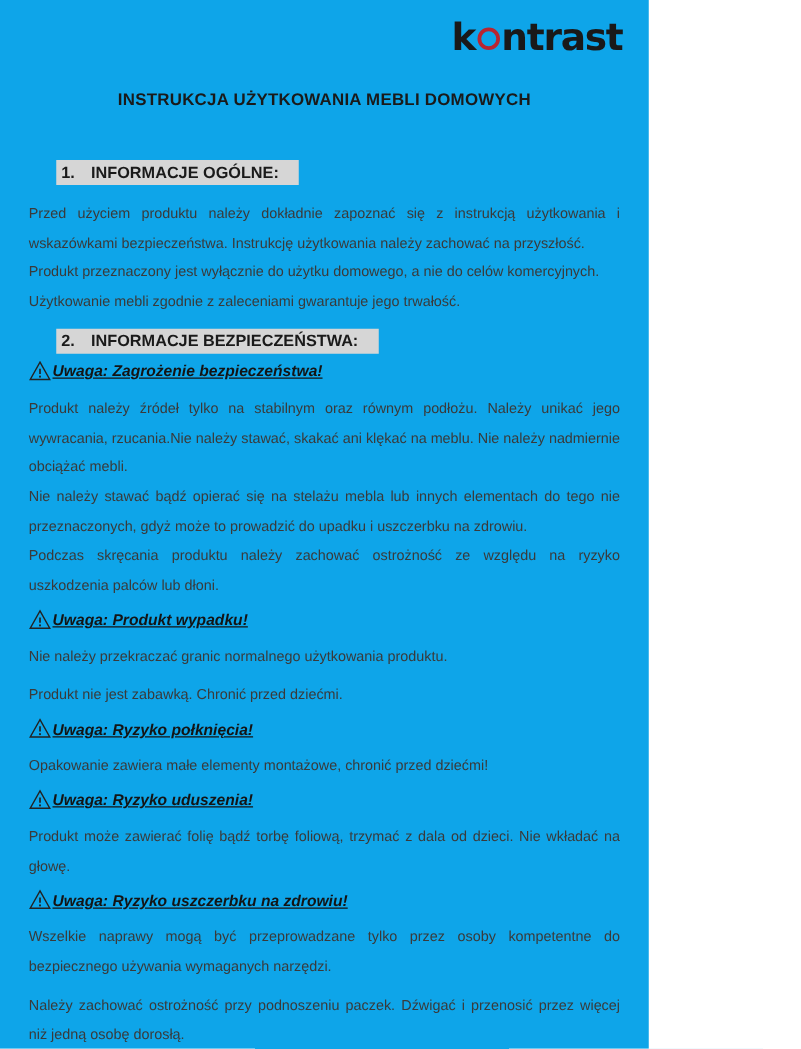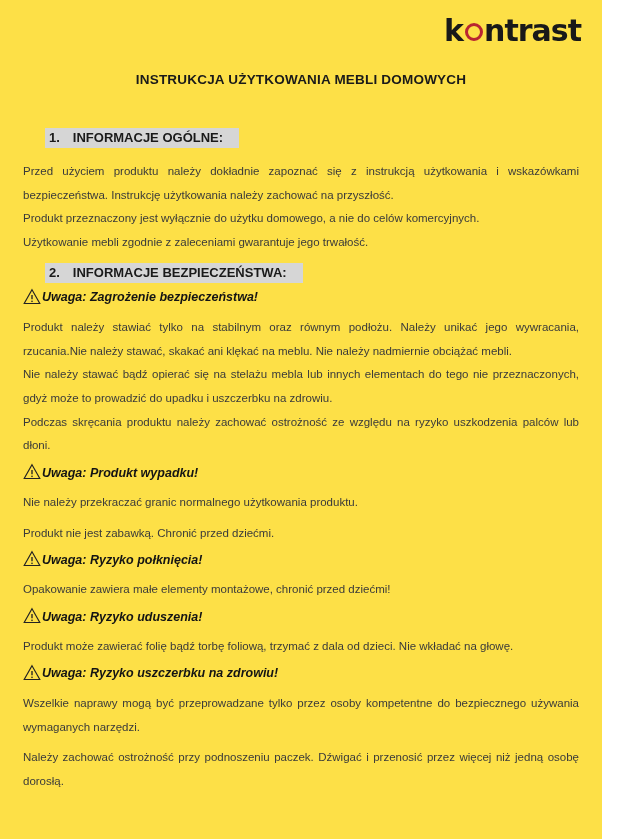--- a/index.html
+++ b/index.html
@@ -1,20 +1,20 @@
 <!DOCTYPE html>
 <html lang="pl"><head>
 <meta charset="utf-8">
 <style>
   html,body{margin:0;padding:0;background:#ffffff;}
   .page{
     position:relative;
-    width:602px;height:839px;
+    width:519px;height:839px;
     box-sizing:border-box;
-    background:#fde047;
+    background:#0ea5e9;
     padding:0 23px;
     overflow:hidden;
     font-family:"Liberation Sans",sans-serif;
     color:#3a3a3a;
   }
   
   .logo{
     position:absolute;top:13px;right:21px;
     font-family:"DejaVu Sans",sans-serif;
     font-size:30px;font-weight:800;color:#191919;
@@ -51,21 +51,21 @@
     text-align:justify;
     color:#3a3a3a;
   }
   .s1-paras{margin-top:12px;}
   .gap{margin-top:7px;}
   
   .warning{
     display:flex;align-items:center;
     margin:6px 0 10px 0;
     font-size:12.5px;font-weight:700;font-style:italic;
-    color:#141414;white-space:nowrap;
+    color:#141414;white-space:nowrap;text-decoration:underline;
   }
   .warn-icon{flex:0 0 auto;margin-right:1px;position:relative;top:-1px;}
   .warn-paras{margin:0;}
 </style>
 </head>
 <body>
 
 <div class="page">
 
   <div class="logo"><span>k</span><span class="logo-ring"></span><span>ntrast</span></div>
@@ -88,21 +88,21 @@
 
   <div class="warning">
     <svg class="warn-icon" width="18" height="17" viewBox="0 0 24 22">
       <path d="M12 2 L22.4 20.4 H1.6 Z" fill="none" stroke="#222" stroke-width="1.5" stroke-linejoin="miter"></path>
       <line x1="12" y1="9" x2="12" y2="14.5" stroke="#222" stroke-width="1.8"></line>
       <circle cx="12" cy="17.4" r="1.1" fill="#222"></circle>
     </svg>
     <span>Uwaga: Zagrożenie bezpieczeństwa!</span>
   </div>
   <div class="warn-paras">
-    <p class="para">Produkt należy stawiać tylko na stabilnym oraz równym podłożu. Należy unikać jego wywracania, rzucania.Nie należy stawać, skakać ani klękać na meblu. Nie należy nadmiernie obciążać mebli.</p>
+    <p class="para">Produkt należy źródeł tylko na stabilnym oraz równym podłożu. Należy unikać jego wywracania, rzucania.Nie należy stawać, skakać ani klękać na meblu. Nie należy nadmiernie obciążać mebli.</p>
     <p class="para">Nie należy stawać bądź opierać się na stelażu mebla lub innych elementach do tego nie przeznaczonych, gdyż może to prowadzić do upadku i uszczerbku na zdrowiu.</p>
     <p class="para">Podczas skręcania produktu należy zachować ostrożność ze względu na ryzyko uszkodzenia palców lub dłoni.</p>
   </div>
 
   <div class="warning">
     <svg class="warn-icon" width="18" height="17" viewBox="0 0 24 22">
       <path d="M12 2 L22.4 20.4 H1.6 Z" fill="none" stroke="#222" stroke-width="1.5"></path>
       <line x1="12" y1="9" x2="12" y2="14.5" stroke="#222" stroke-width="1.8"></line>
       <circle cx="12" cy="17.4" r="1.1" fill="#222"></circle>
     </svg>

